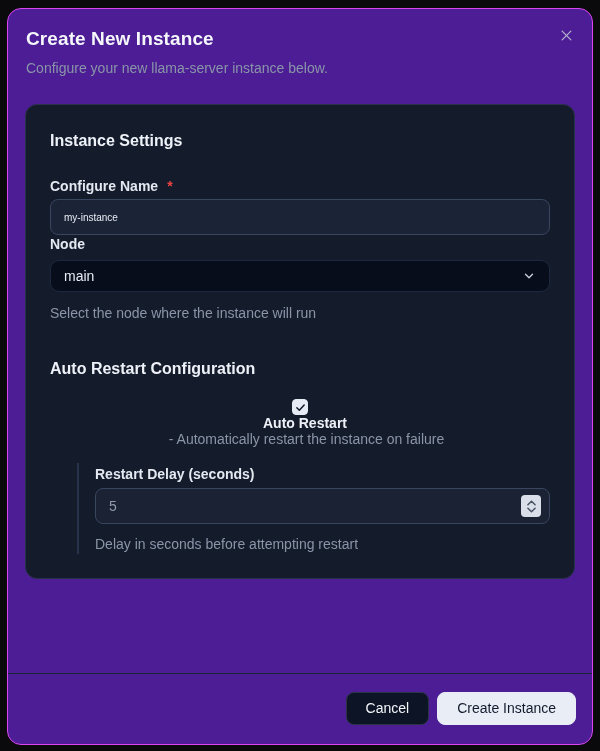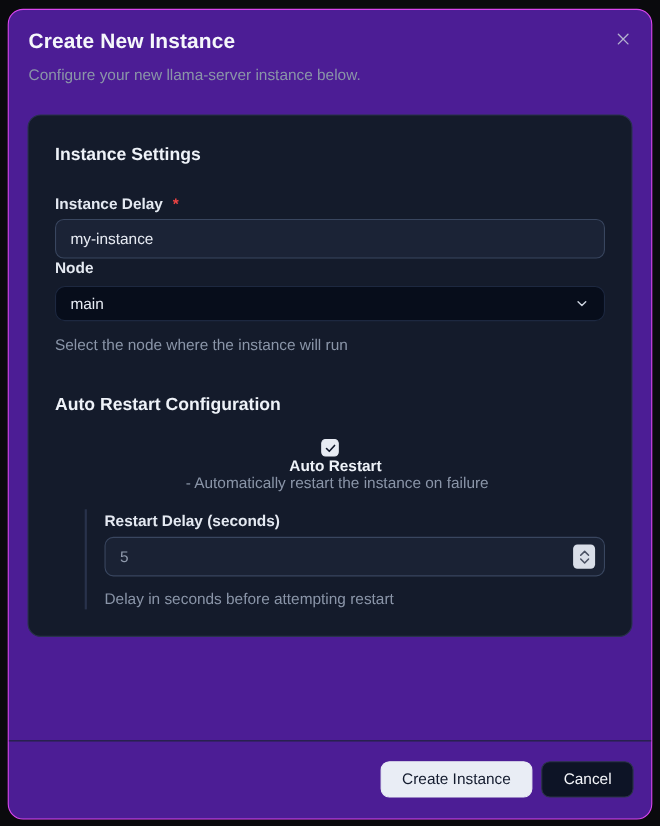--- a/index.html
+++ b/index.html
@@ -39,21 +39,21 @@
     padding: 24px;
   }
   .card-heading { font-size: 16px; font-weight: 700; color: #eef2f8; line-height: 24px; margin-bottom: 24px; }
   .field-label { font-size: 14px; font-weight: 700; color: #e4e9f1; line-height: 17px; display: inline-block; }
   .req { color: #ef4444; font-size: 14px; font-weight: 700; margin-left: 9px; }
   .help-text { font-size: 14px; color: #8a95a8; line-height: 20px; }
 
   .text-input {
     display: block; width: 100%; height: 36px;
     background: #1b2336; border: 1px solid #39465f; border-radius: 8px;
-    color: #e7ebf3; font-size: 14px; font-family: inherit;
+    color: #e7ebf3; font-size: 10px; font-family: inherit;
     padding: 0 13px; outline: none; margin-top: 4px;
   }
   .select-box {
     display: flex; align-items: center; justify-content: space-between;
     width: 100%; height: 32px;
     background: #070d1b; border: 1px solid #1d2840; border-radius: 9px;
     color: #e7ebf3; font-size: 14px; padding: 0 13px;
     cursor: pointer; margin-top: 7px;
   }
   .select-box .chev { color: #cdd4e0; display: flex; }
@@ -125,21 +125,21 @@
       </span>
     </button>
   </div>
 
   <div class="dialog-body">
     <div class="card">
 
       <div class="card-heading">Instance Settings</div>
 
       <div>
-        <span class="field-label">Instance Delay</span><span class="req">*</span>
+        <span class="field-label">Configure Name</span><span class="req">*</span>
         <input class="text-input" type="text" value="my-instance" style="">
       </div>
 
       <div>
         <span class="field-label">Node</span>
         <div class="select-box" role="combobox">
           <span>main</span>
           <span class="chev">
             <svg width="14" height="14" viewBox="0 0 24 24" fill="none" stroke="currentColor" stroke-width="2.2" stroke-linecap="round" stroke-linejoin="round">
                 <polyline points="6 9 12 15 18 9"></polyline>
@@ -185,17 +185,17 @@
           </div>
           <div class="help-text num-help">Delay in seconds before attempting restart</div>
         </div>
 
       </div>
     </div>
   </div>
 
   <div class="dialog-divider"></div>
   <div class="dialog-footer">
+    <button class="btn btn-secondary">Cancel</button>
     <button class="btn btn-primary">Create Instance</button>
-    <button class="btn btn-secondary">Cancel</button>
   </div>
 
 </div>
 
 </body></html>

